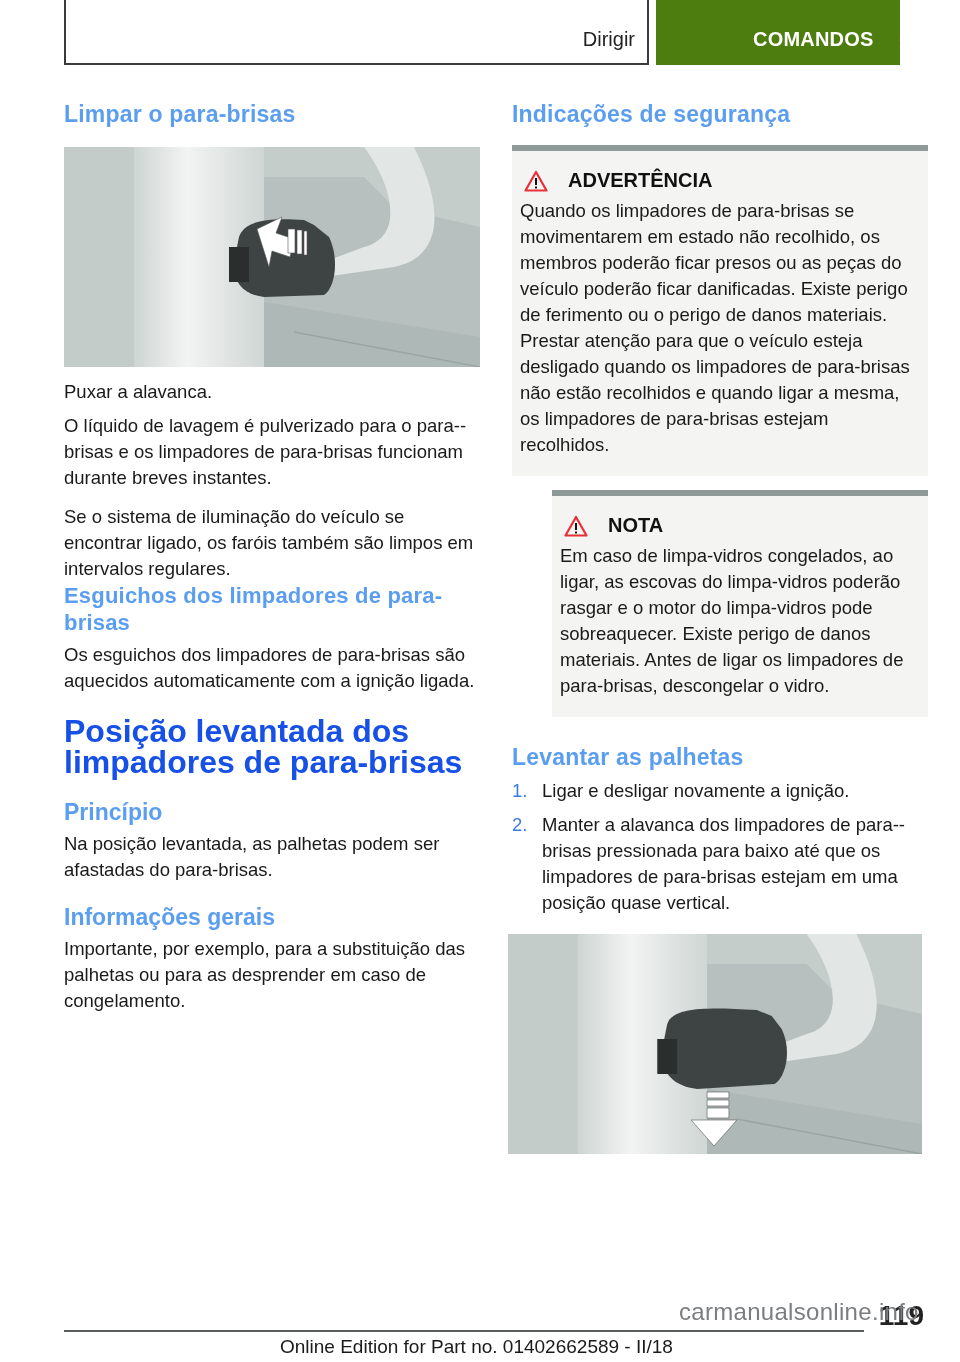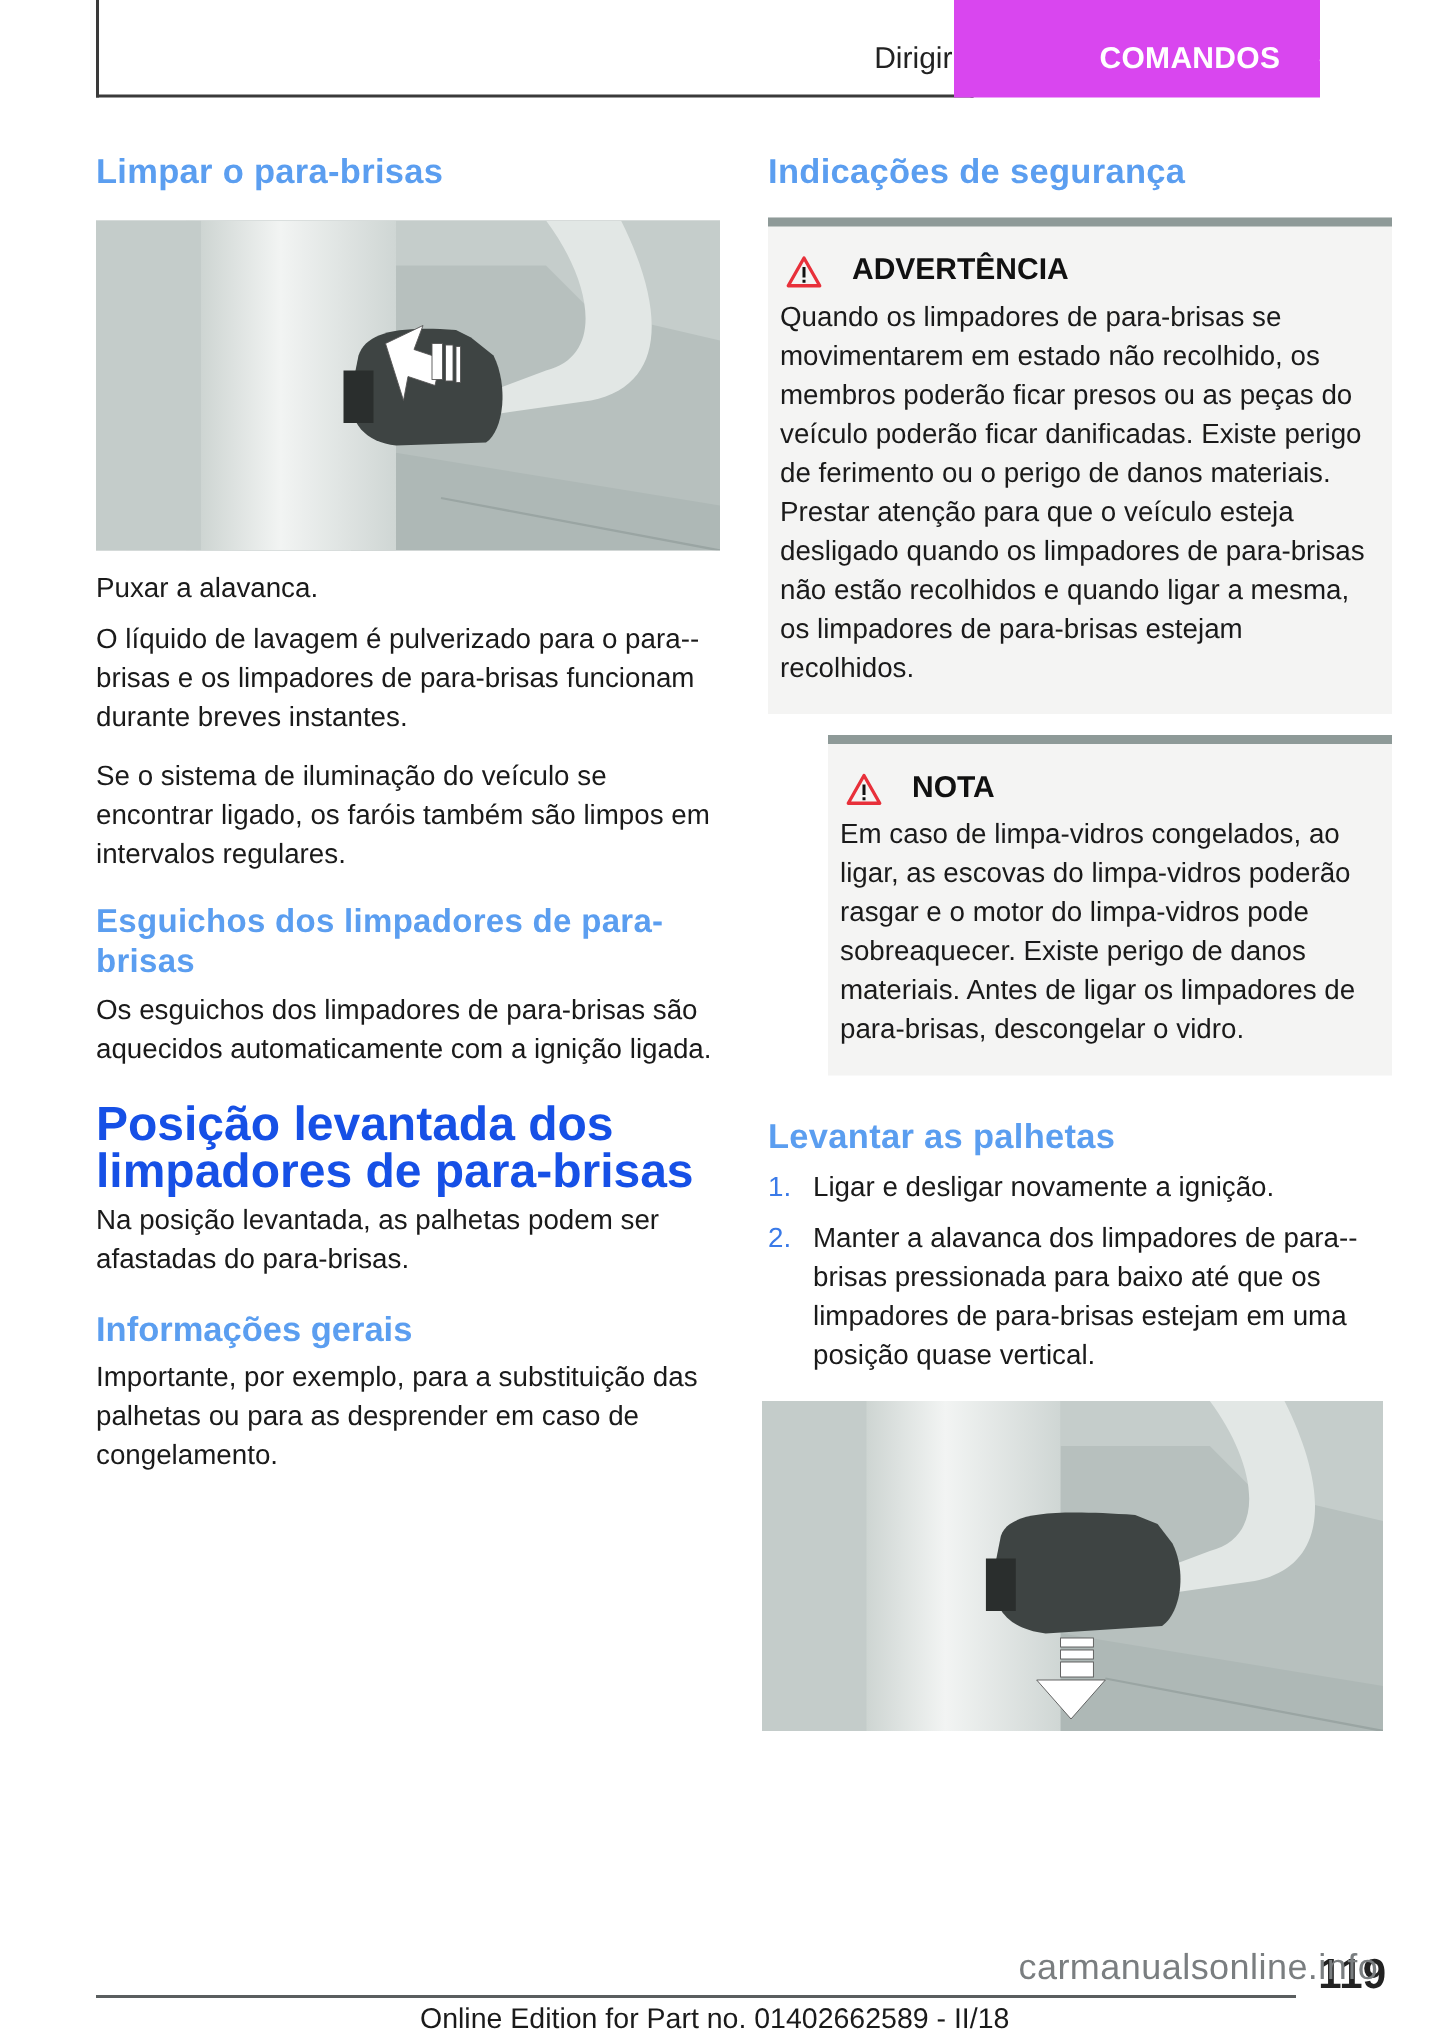--- a/index.html
+++ b/index.html
@@ -3,21 +3,21 @@
   <meta charset="utf-8">
   <style>
     * { box-sizing: border-box; margin: 0; padding: 0; }
     html, body { width: 960px; height: 1362px; background: #ffffff; overflow: hidden; }
     body { position: relative; font-family: "Liberation Sans", "DejaVu Sans", sans-serif; color: #1a1a1a; }
 
     
     .hdr-box { position: absolute; left: 64px; top: 0; width: 585px; height: 65px;
       border: 2px solid #3a3a3a; border-top: none; background: #fff; }
     .hdr-dirigir { position: absolute; right: 12px; bottom: 12px; font-size: 20px; color: #222; }
-    .hdr-tab { position: absolute; left: 636px; top: 0; width: 244px; height: 65px; background: #d946ef; }
+    .hdr-tab { position: absolute; left: 656px; top: 0; width: 244px; height: 65px; background: #4d7c0f; }
     .hdr-tab-label { position: absolute; left: 97px; top: 28px; font-size: 20px; font-weight: bold; color: #fff; letter-spacing: 0.2px; }
     .hdr-hand { position: absolute; left: 243px; top: 26px; width: 22px; height: 28px; }
 
     
     .col { position: absolute; top: 100px; width: 416px; }
     .col-left { left: 64px; }
     .col-right { left: 512px; }
 
     h2.h-sec { color: #5b9ef0; font-size: 23px; font-weight: bold; line-height: 29px; letter-spacing: 0.2px; }
     h2.h-big { color: #1650e6; font-size: 32px; font-weight: bold; line-height: 31px; }
@@ -85,25 +85,26 @@
         <rect x="233" y="83" width="5" height="24"></rect>
         <rect x="240" y="84" width="3" height="24"></rect>
       </g>
     </svg>
   </div>
 
   <p class="txt" style="margin-top:12px;">Puxar a alavanca.</p>
   <p class="txt" style="margin-top:8px;">O líquido de lavagem é pulverizado para o para--brisas e os limpadores de para-brisas funcionam durante breves instantes.</p>
   <p class="txt" style="margin-top:13px;">Se o sistema de iluminação do veículo se encontrar ligado, os faróis também são limpos em intervalos regulares.</p>
 
-  <h2 class="h-sec" style="margin-top:18px; font-size:22px; line-height:27px;">Esguichos dos limpadores de para-brisas</h2>
+  <h2 class="h-sec" style="margin-top:0; font-size:22px; line-height:27px;">Esguichos dos limpadores de para-brisas</h2>
   <p class="txt" style="margin-top:6px;">Os esguichos dos limpadores de para-brisas são aquecidos automaticamente com a ignição ligada.</p>
 
   <h2 class="h-big" style="margin-top:22px;">Posição levantada dos limpadores de para-brisas</h2>
 
+  <h3 class="h-sub" style="margin-top:20px;">Princípio</h3>
   <p class="txt" style="margin-top:4px;">Na posição levantada, as palhetas podem ser afastadas do para-brisas.</p>
 
   <h3 class="h-sub" style="margin-top:20px;">Informações gerais</h3>
   <p class="txt" style="margin-top:4px;">Importante, por exemplo, para a substituição das palhetas ou para as desprender em caso de congelamento.</p>
 </div>
 
 <div class="col col-right">
   <h2 class="h-sec">Indicações de segurança</h2>
 
   <div class="safety" style="margin-top:16px;">

